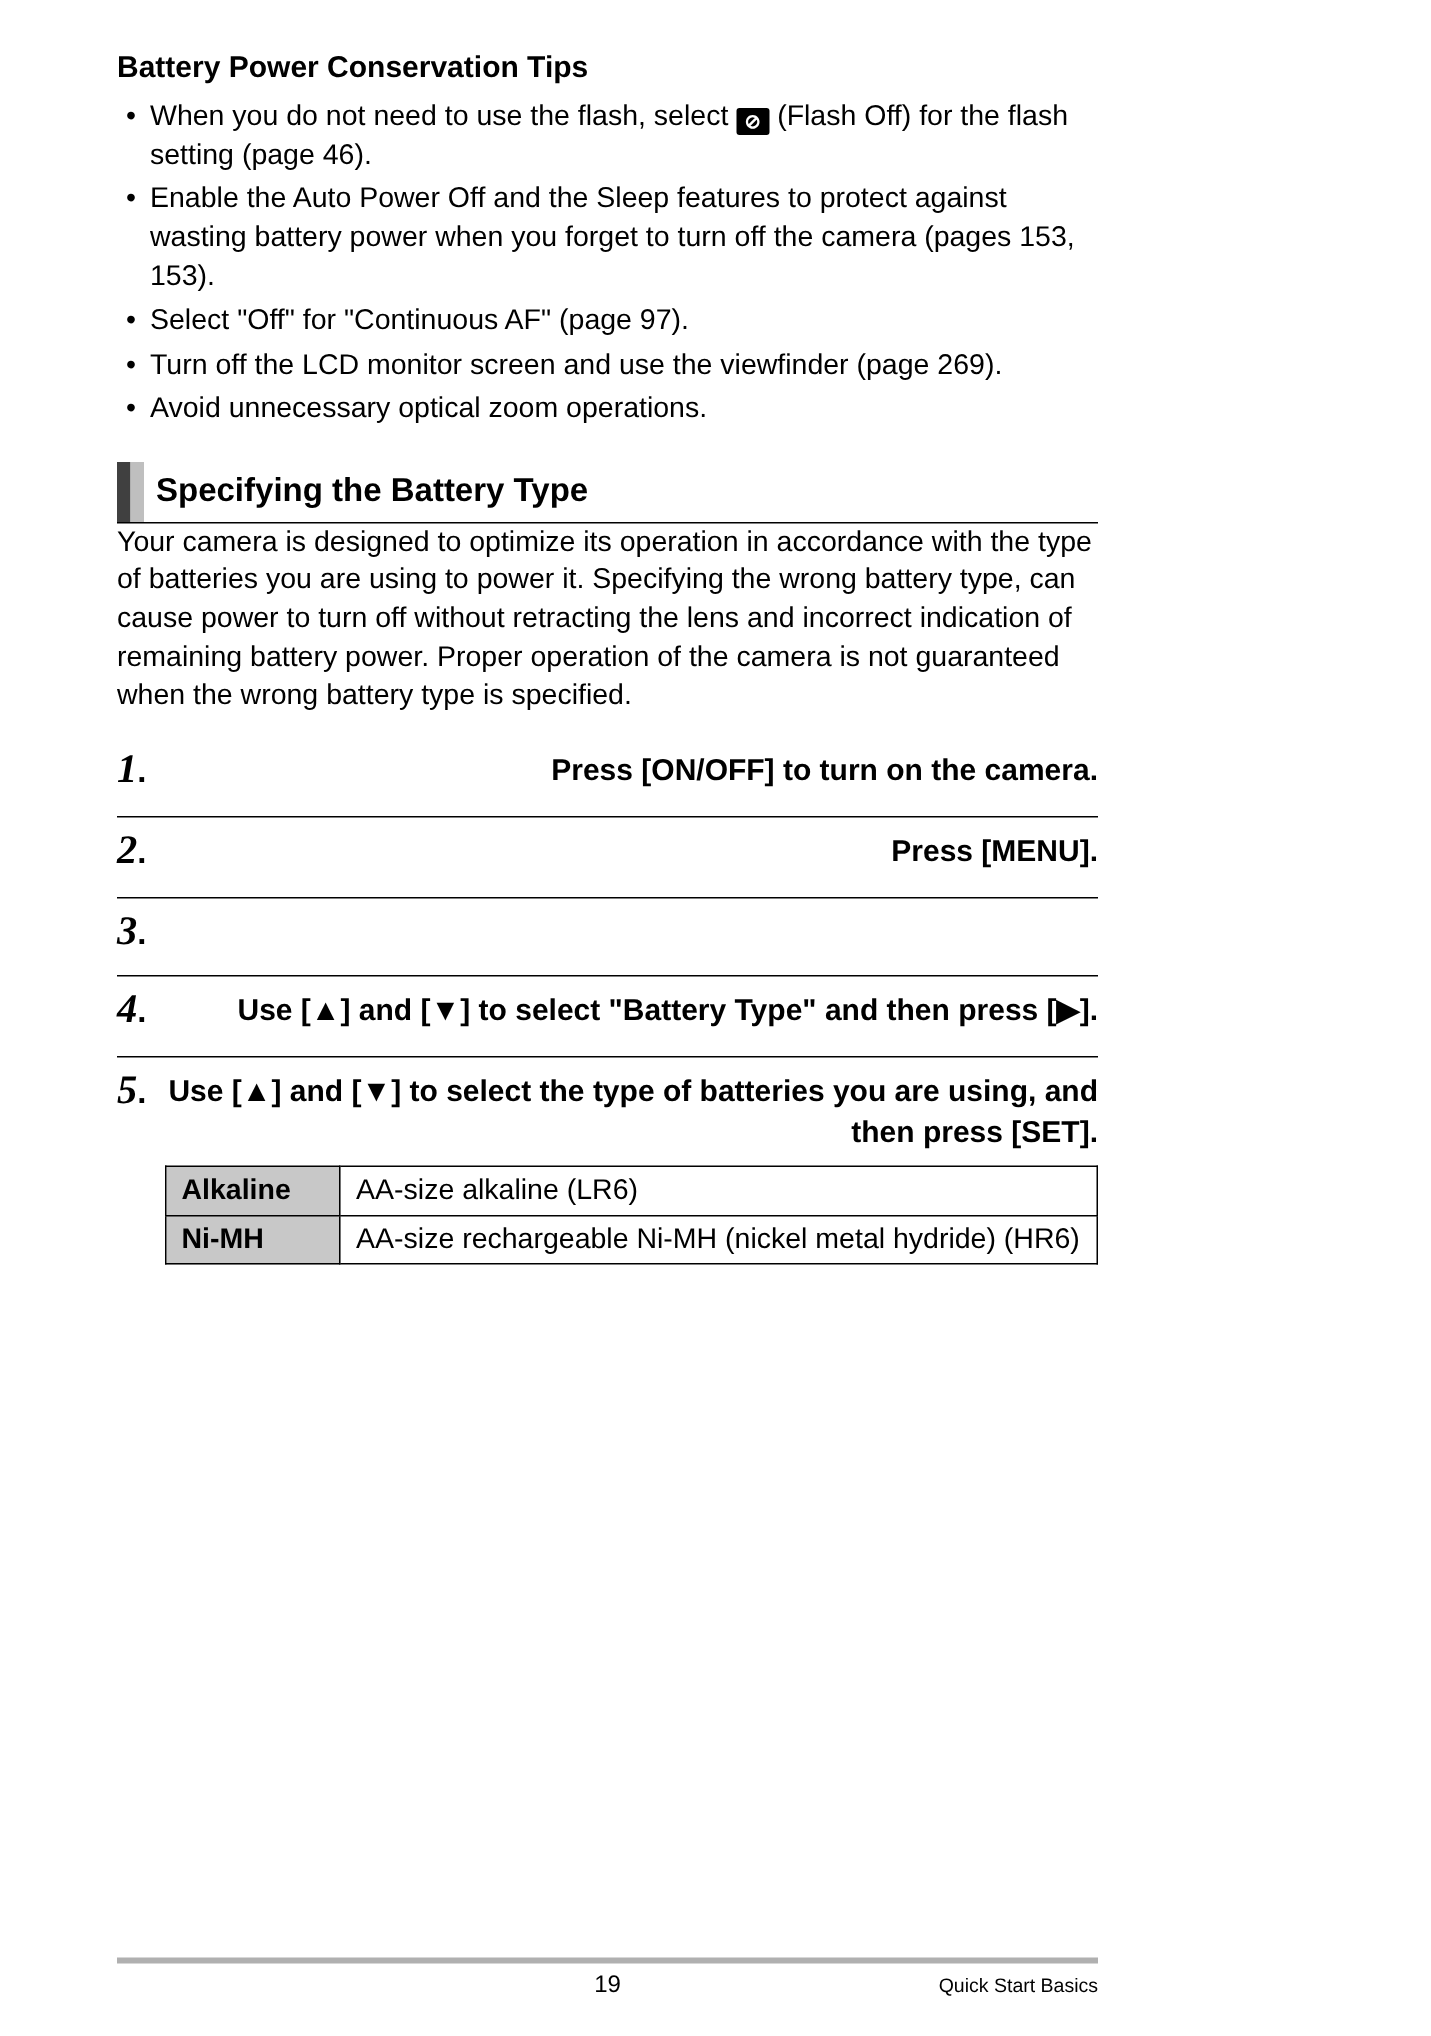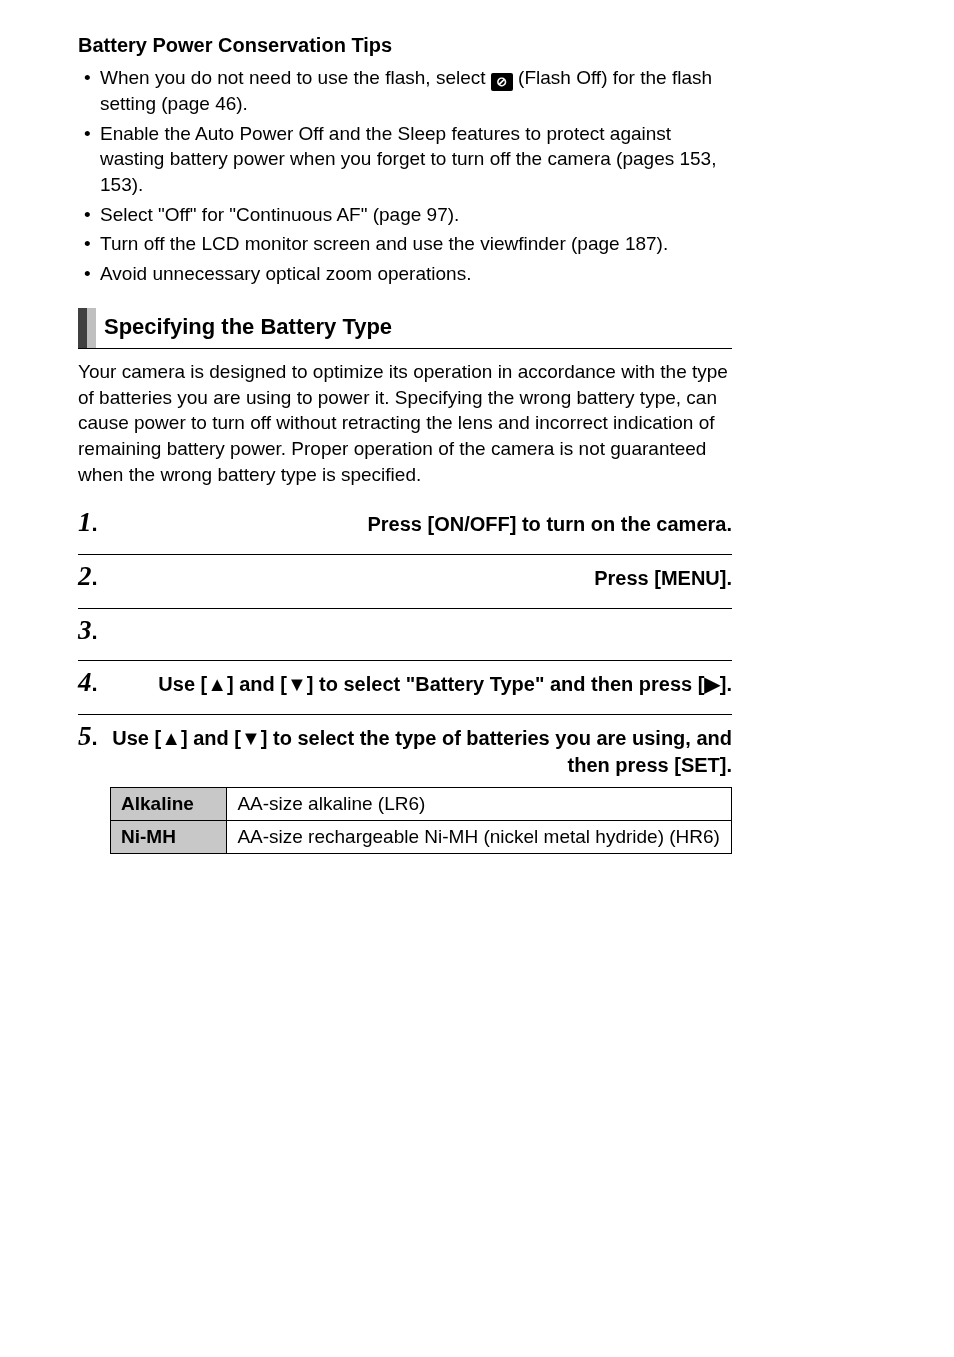--- a/index.html
+++ b/index.html
@@ -51,21 +51,20 @@
     line-height: 18px;
     text-align: center;
     vertical-align: -2px;
     border-radius: 2px;
     font-weight: bold;
   }
   .h2block {
     display: flex;
     align-items: stretch;
     border-bottom: 1px solid #000;
-    margin-bottom: 10px;
     padding-bottom: 0;
   }
   .h2block .bar-dark {
     width: 9px;
     background: #404040;
   }
   .h2block .bar-light {
     width: 9px;
     background: #bfbfbf;
   }
@@ -177,21 +176,21 @@
 
 <div class="page">
 
   <div class="subhead">Battery Power Conservation Tips</div>
   <ul class="bullets">
     <li>
       <span>When you do not need to use the flash, select </span><span class="inline-icon">⊘</span><span> (Flash Off) for the flash setting (page 46).</span>
     </li>
     <li>Enable the Auto Power Off and the Sleep features to protect against wasting battery power when you forget to turn off the camera (pages 153, 153).</li>
     <li>Select "Off" for "Continuous AF" (page 97).</li>
-    <li>Turn off the LCD monitor screen and use the viewfinder (page 187).</li>
+    <li>Turn off the LCD monitor screen and use the viewfinder (page 269).</li>
     <li>Avoid unnecessary optical zoom operations.</li>
   </ul>
 
   <div class="h2block">
     <div class="bar-dark"></div>
     <div class="bar-light"></div>
     <div class="h2text">Specifying the Battery Type</div>
   </div>
 
   <p class="para">Your camera is designed to optimize its operation in accordance with the type of batteries you are using to power it. Specifying the wrong battery type, can cause power to turn off without retracting the lens and incorrect indication of remaining battery power. Proper operation of the camera is not guaranteed when the wrong battery type is specified.</p>
@@ -234,14 +233,24 @@
       <th>Alkaline</th>
       <td>AA-size alkaline (LR6)</td>
     </tr>
     <tr>
       <th>Ni-MH</th>
       <td>AA-size rechargeable Ni-MH (nickel metal hydride) (HR6)</td>
     </tr>
   </tbody>
     </table>
 
+  <div class="footer">
+    <div class="footer-rule"></div>
+    <div class="footer-row">
+      <div class="spacer"></div>
+      <div class="pagenum">19</div>
+      <div class="spacer" style="text-align:right;">
+        <span class="section">Quick Start Basics</span>
+      </div>
+    </div>
+  </div>
 
 </div>
 
 </body></html>

